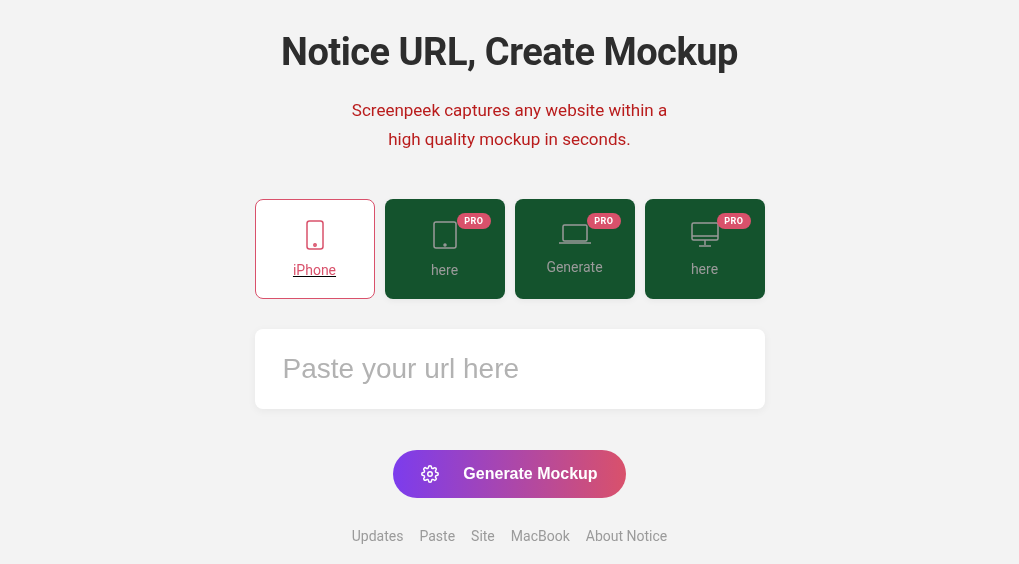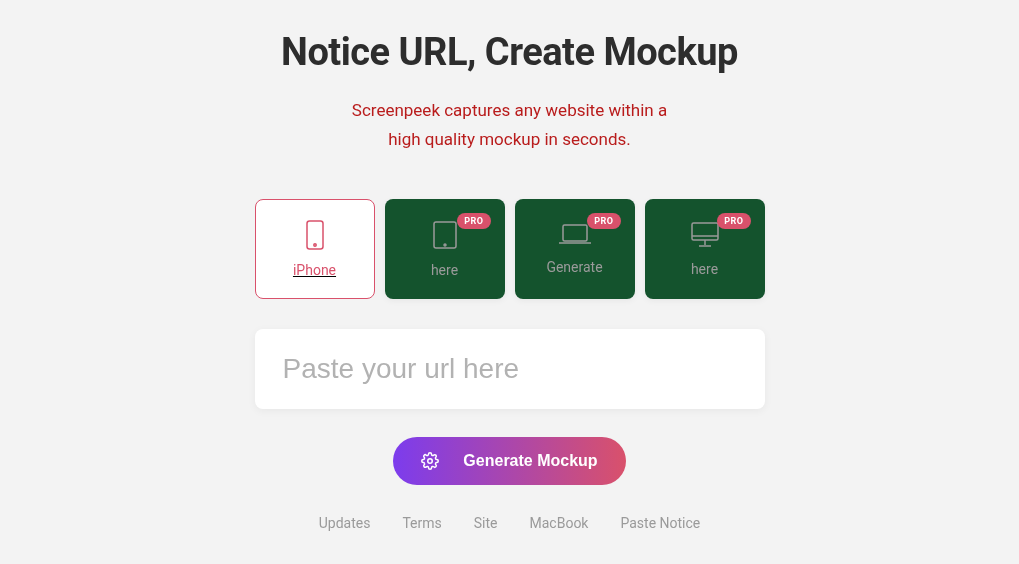--- a/index.html
+++ b/index.html
@@ -81,21 +81,21 @@
     .url-input {
       width: 510px;
       height: 80px;
       background: #fff;
       border: none;
       border-radius: 8px;
       padding: 0 28px;
       font-size: 28px;
       color: #c2410c;
       box-shadow: 0 2px 8px rgba(0,0,0,0.05);
-      margin-bottom: 28px;
+      margin-bottom: 41px;
       outline: none;
       font-weight: 300;
     }
     .url-input::placeholder { color: #b2b2b2; font-weight: 300; }
     .generate-btn {
       display: inline-flex;
       align-items: center;
       gap: 24px;
       padding: 15px 28px;
       border: none;
@@ -103,21 +103,21 @@
       background: linear-gradient(90deg, #7c3ced 0%, #d9516b 100%);
       color: #fff;
       font-size: 16px;
       font-weight: 600;
       cursor: pointer;
       margin-bottom: 30px;
     }
     .generate-btn svg { stroke: #fff; fill: none; stroke-width: 2; }
     .footer-links {
       display: flex;
-      gap: 32px;
+      gap: 16px;
     }
     .footer-links a {
       color: #9a9a9a;
       text-decoration: none;
       font-size: 14px;
       cursor: pointer;
     }
   </style>
 </head>
 <body>
@@ -177,19 +177,19 @@
   <button class="generate-btn">
     <svg width="18" height="18" viewBox="0 0 24 24">
       <circle cx="12" cy="12" r="3"></circle>
       <path d="M19.4 15a1.7 1.7 0 0 0 .34 1.87l.06.06a2 2 0 1 1-2.83 2.83l-.06-.06a1.7 1.7 0 0 0-1.87-.34 1.7 1.7 0 0 0-1 1.55V21a2 2 0 1 1-4 0v-.09A1.7 1.7 0 0 0 9 19.4a1.7 1.7 0 0 0-1.87.34l-.06.06a2 2 0 1 1-2.83-2.83l.06-.06A1.7 1.7 0 0 0 4.6 15a1.7 1.7 0 0 0-1.55-1H3a2 2 0 1 1 0-4h.09A1.7 1.7 0 0 0 4.6 9a1.7 1.7 0 0 0-.34-1.87l-.06-.06a2 2 0 1 1 2.83-2.83l.06.06A1.7 1.7 0 0 0 9 4.6a1.7 1.7 0 0 0 1-1.55V3a2 2 0 1 1 4 0v.09c0 .67.4 1.27 1 1.51a1.7 1.7 0 0 0 1.87-.34l.06-.06a2 2 0 1 1 2.83 2.83l-.06.06A1.7 1.7 0 0 0 19.4 9c.24.6.84 1 1.51 1H21a2 2 0 1 1 0 4h-.09a1.7 1.7 0 0 0-1.51 1z"></path>
     </svg>
     <span>Generate Mockup</span>
   </button>
 
   <div class="footer-links">
     <a>Updates</a>
-    <a>Terms</a>
+    <a>Paste</a>
     <a>Site</a>
     <a>MacBook</a>
-    <a>Paste Notice</a>
+    <a>About Notice</a>
   </div>
 
 </div>
 
 </body></html>

